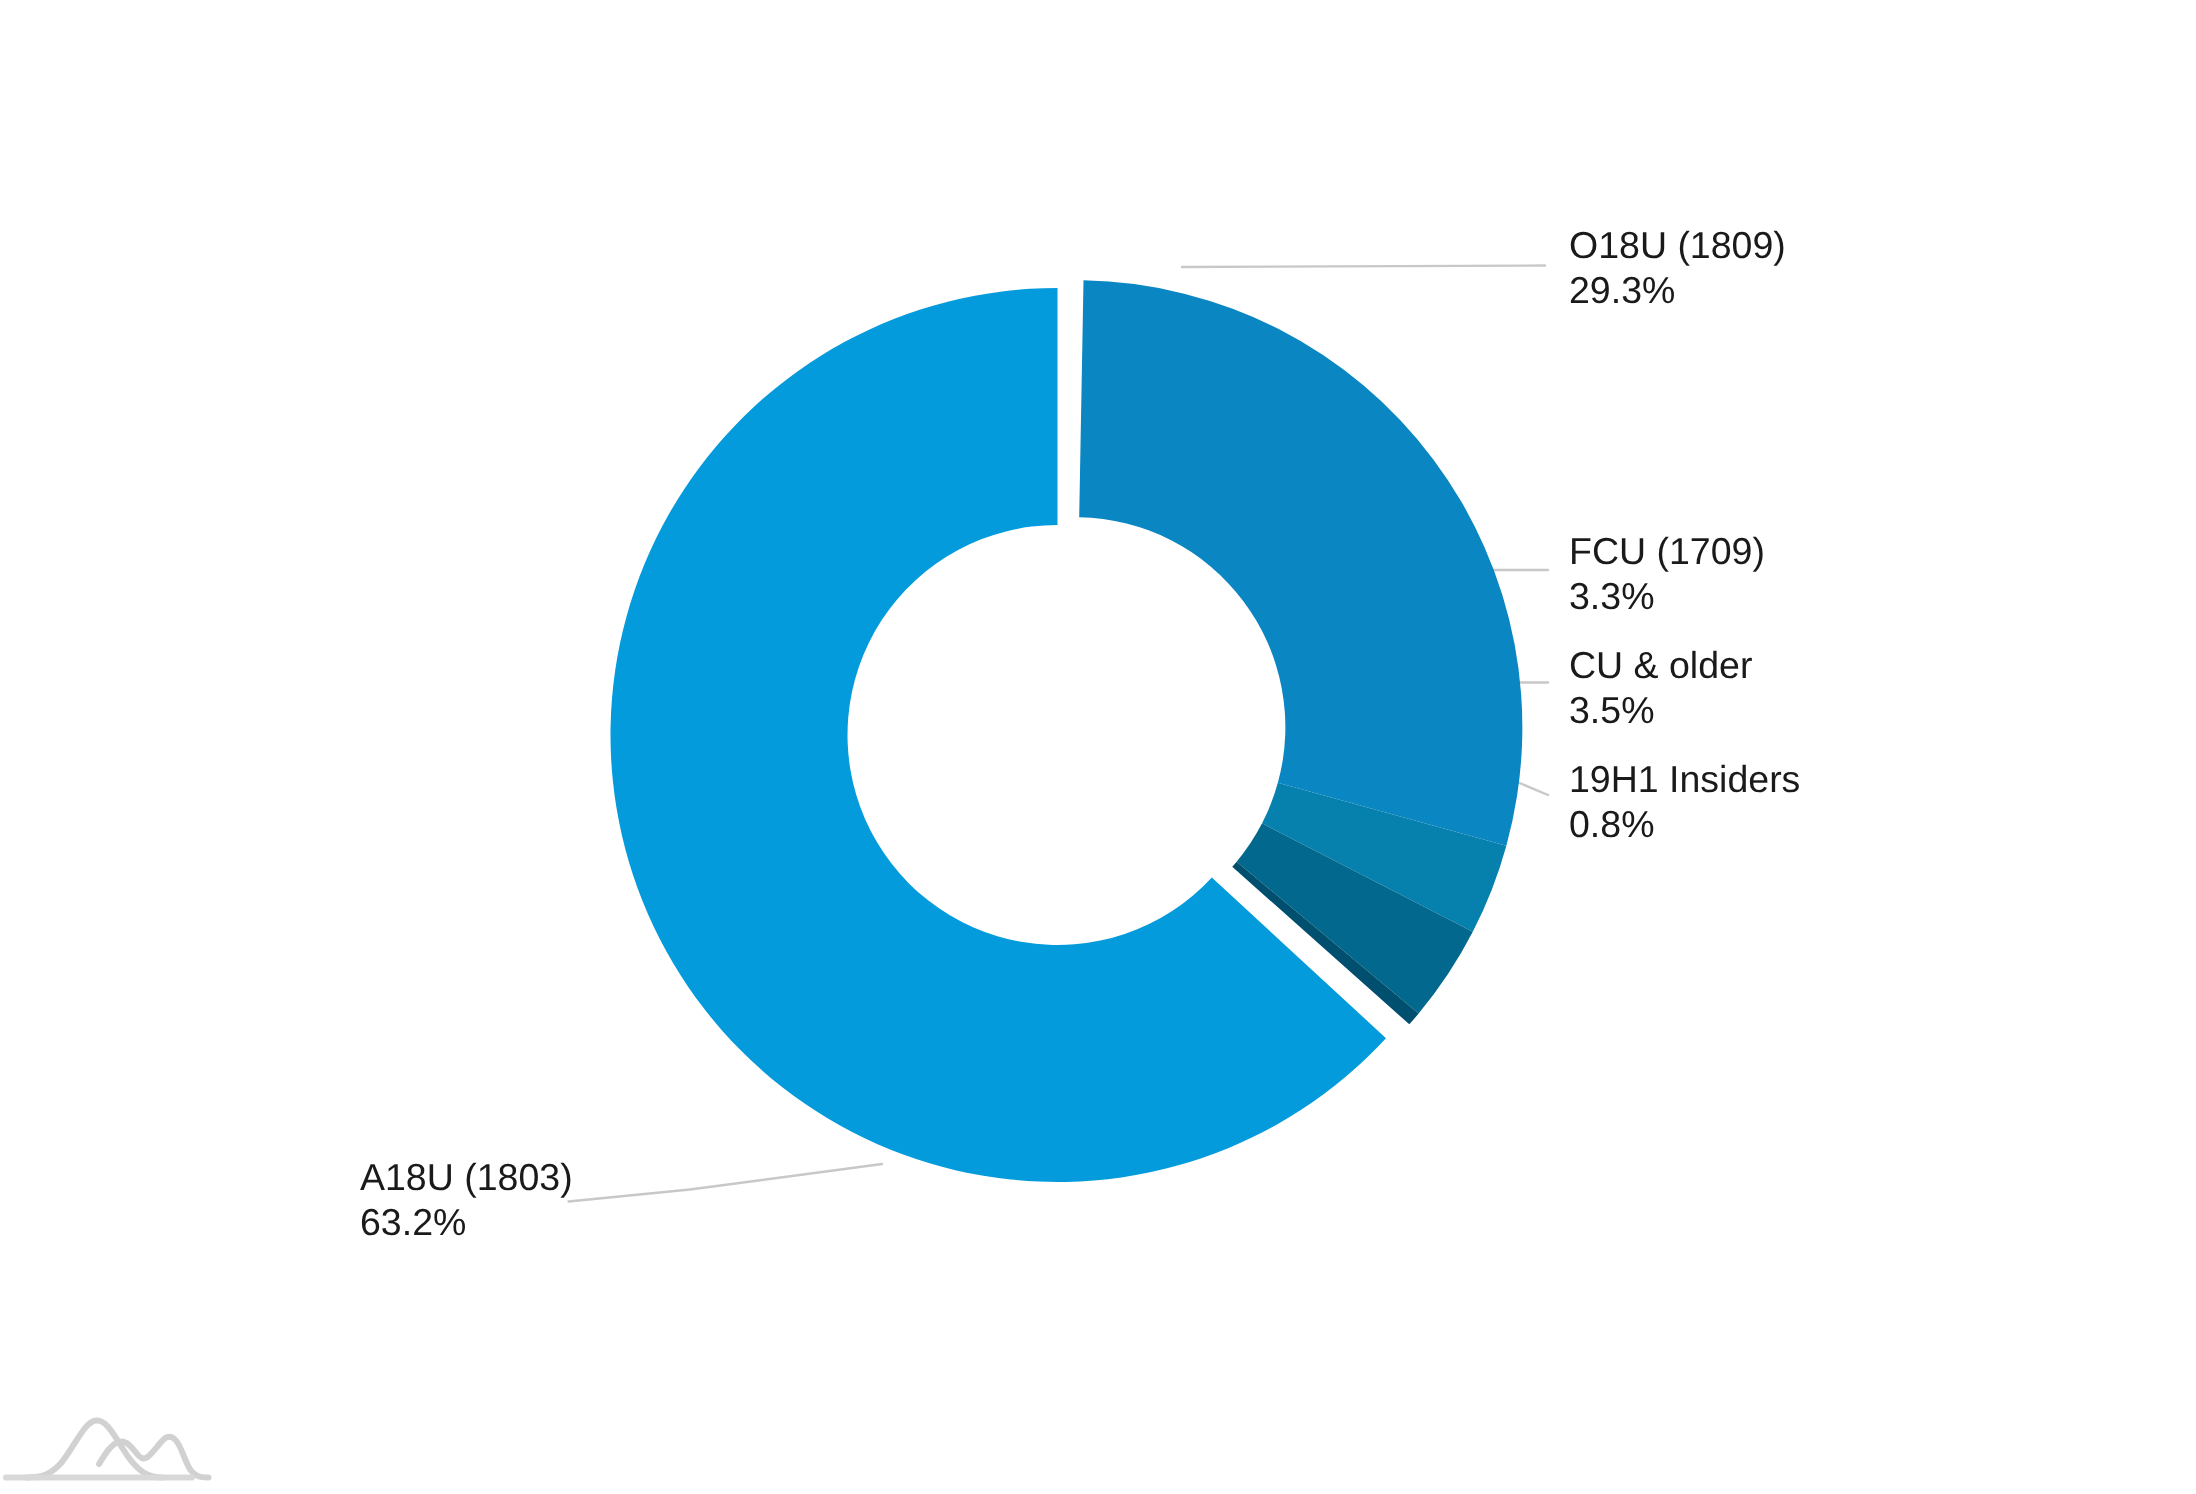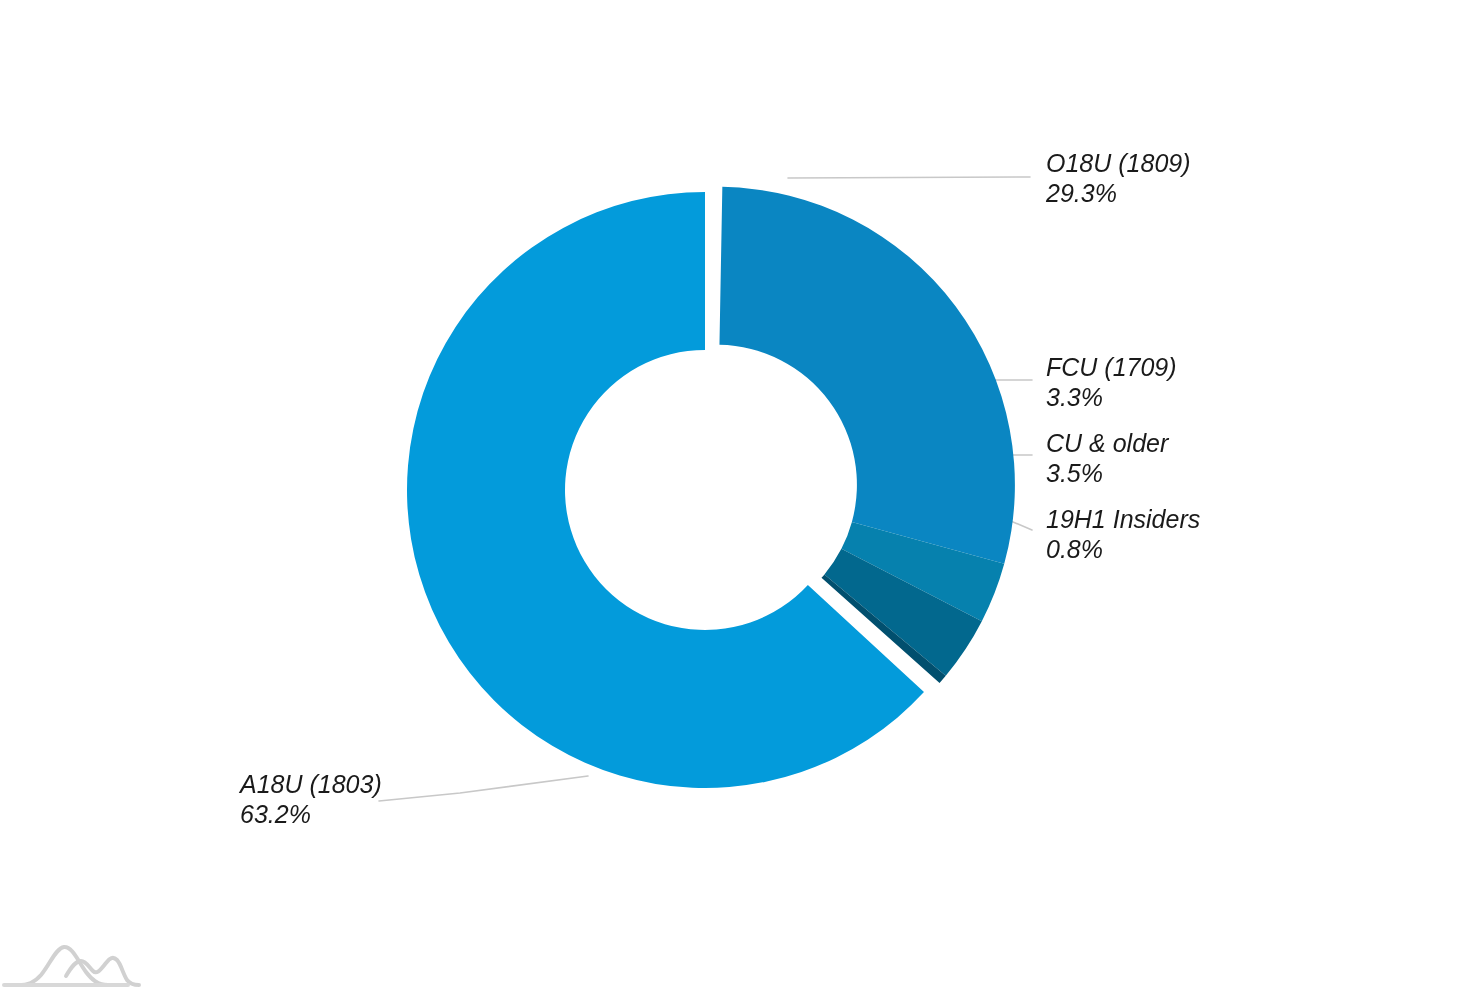--- a/index.html
+++ b/index.html
@@ -16,21 +16,20 @@
     font-family: "Liberation Sans", "DejaVu Sans", sans-serif;
     -webkit-font-smoothing: antialiased;
   }
 
   #chart-root {
     position: absolute;
     left: 0;
     top: 0;
     width: 1464px;
     height: 996px;
-    font-style: italic;
   }
 
   svg.chart-svg {
     display: block;
     width: 1464px;
     height: 996px;
   }
 
   .leader-line {
     fill: none;

